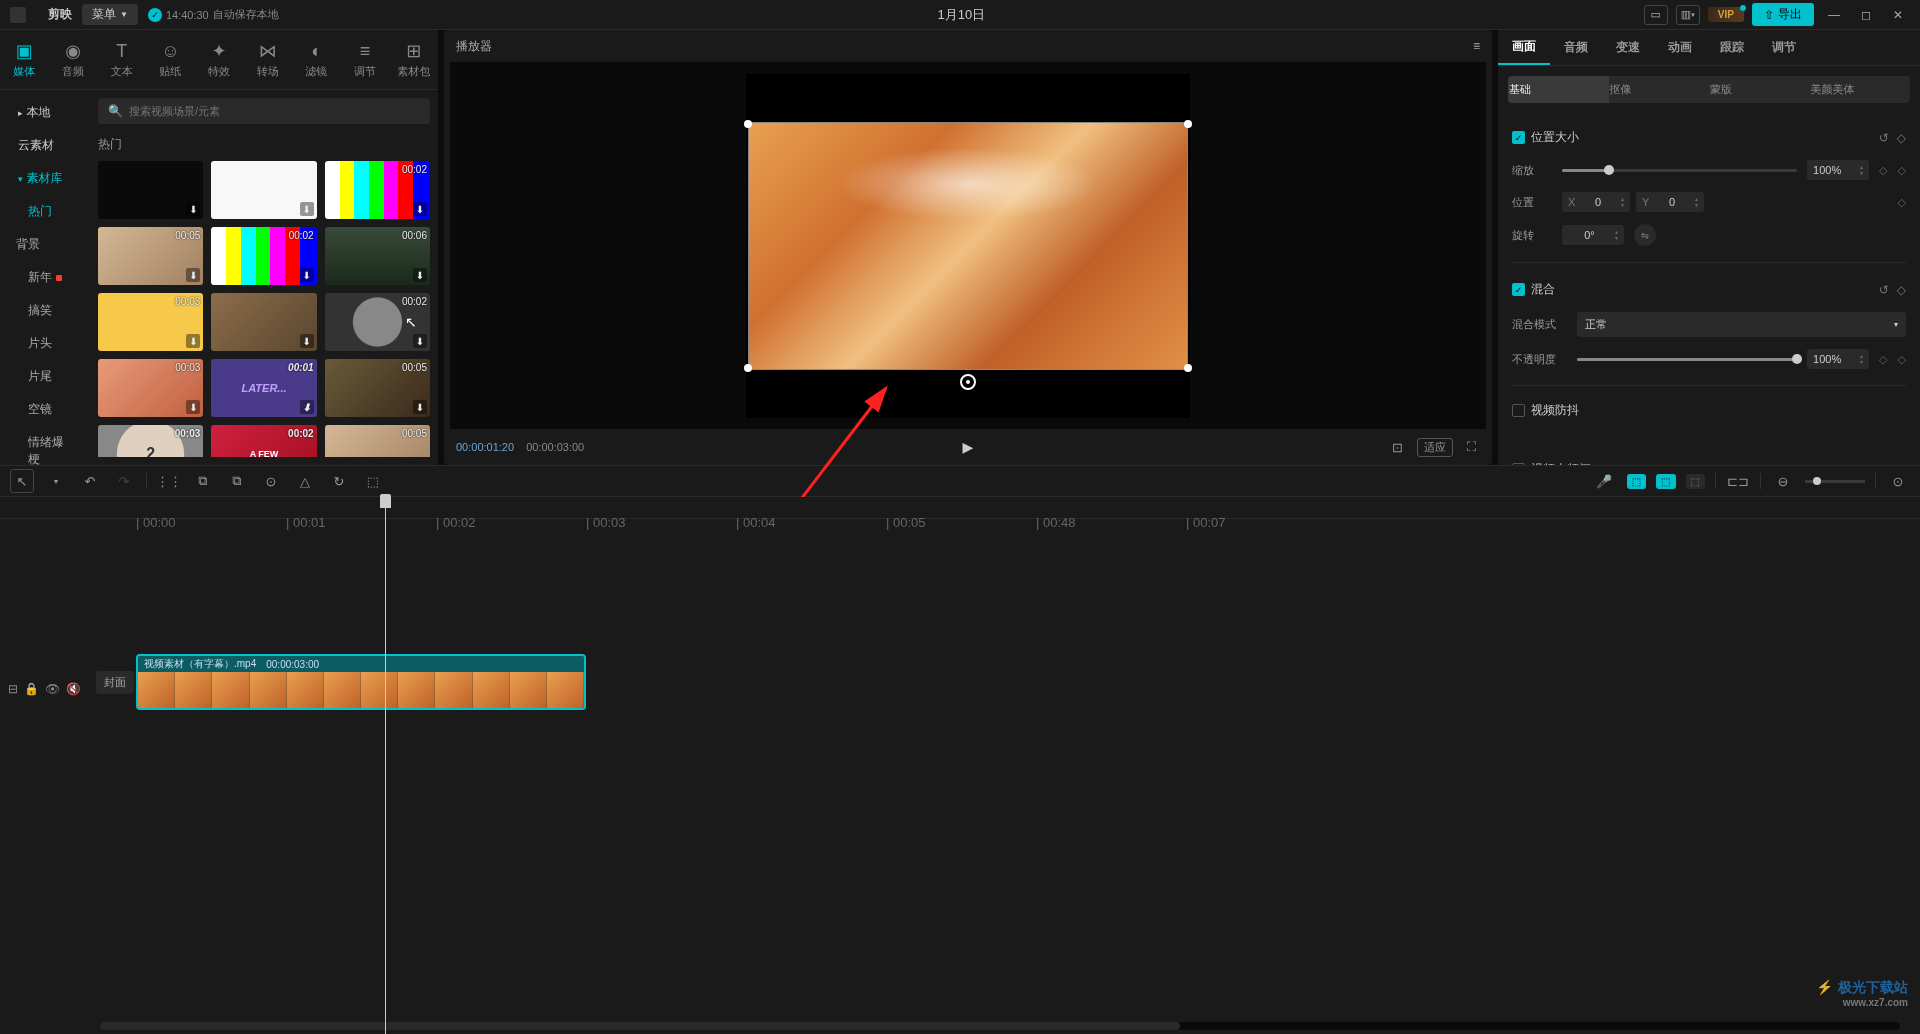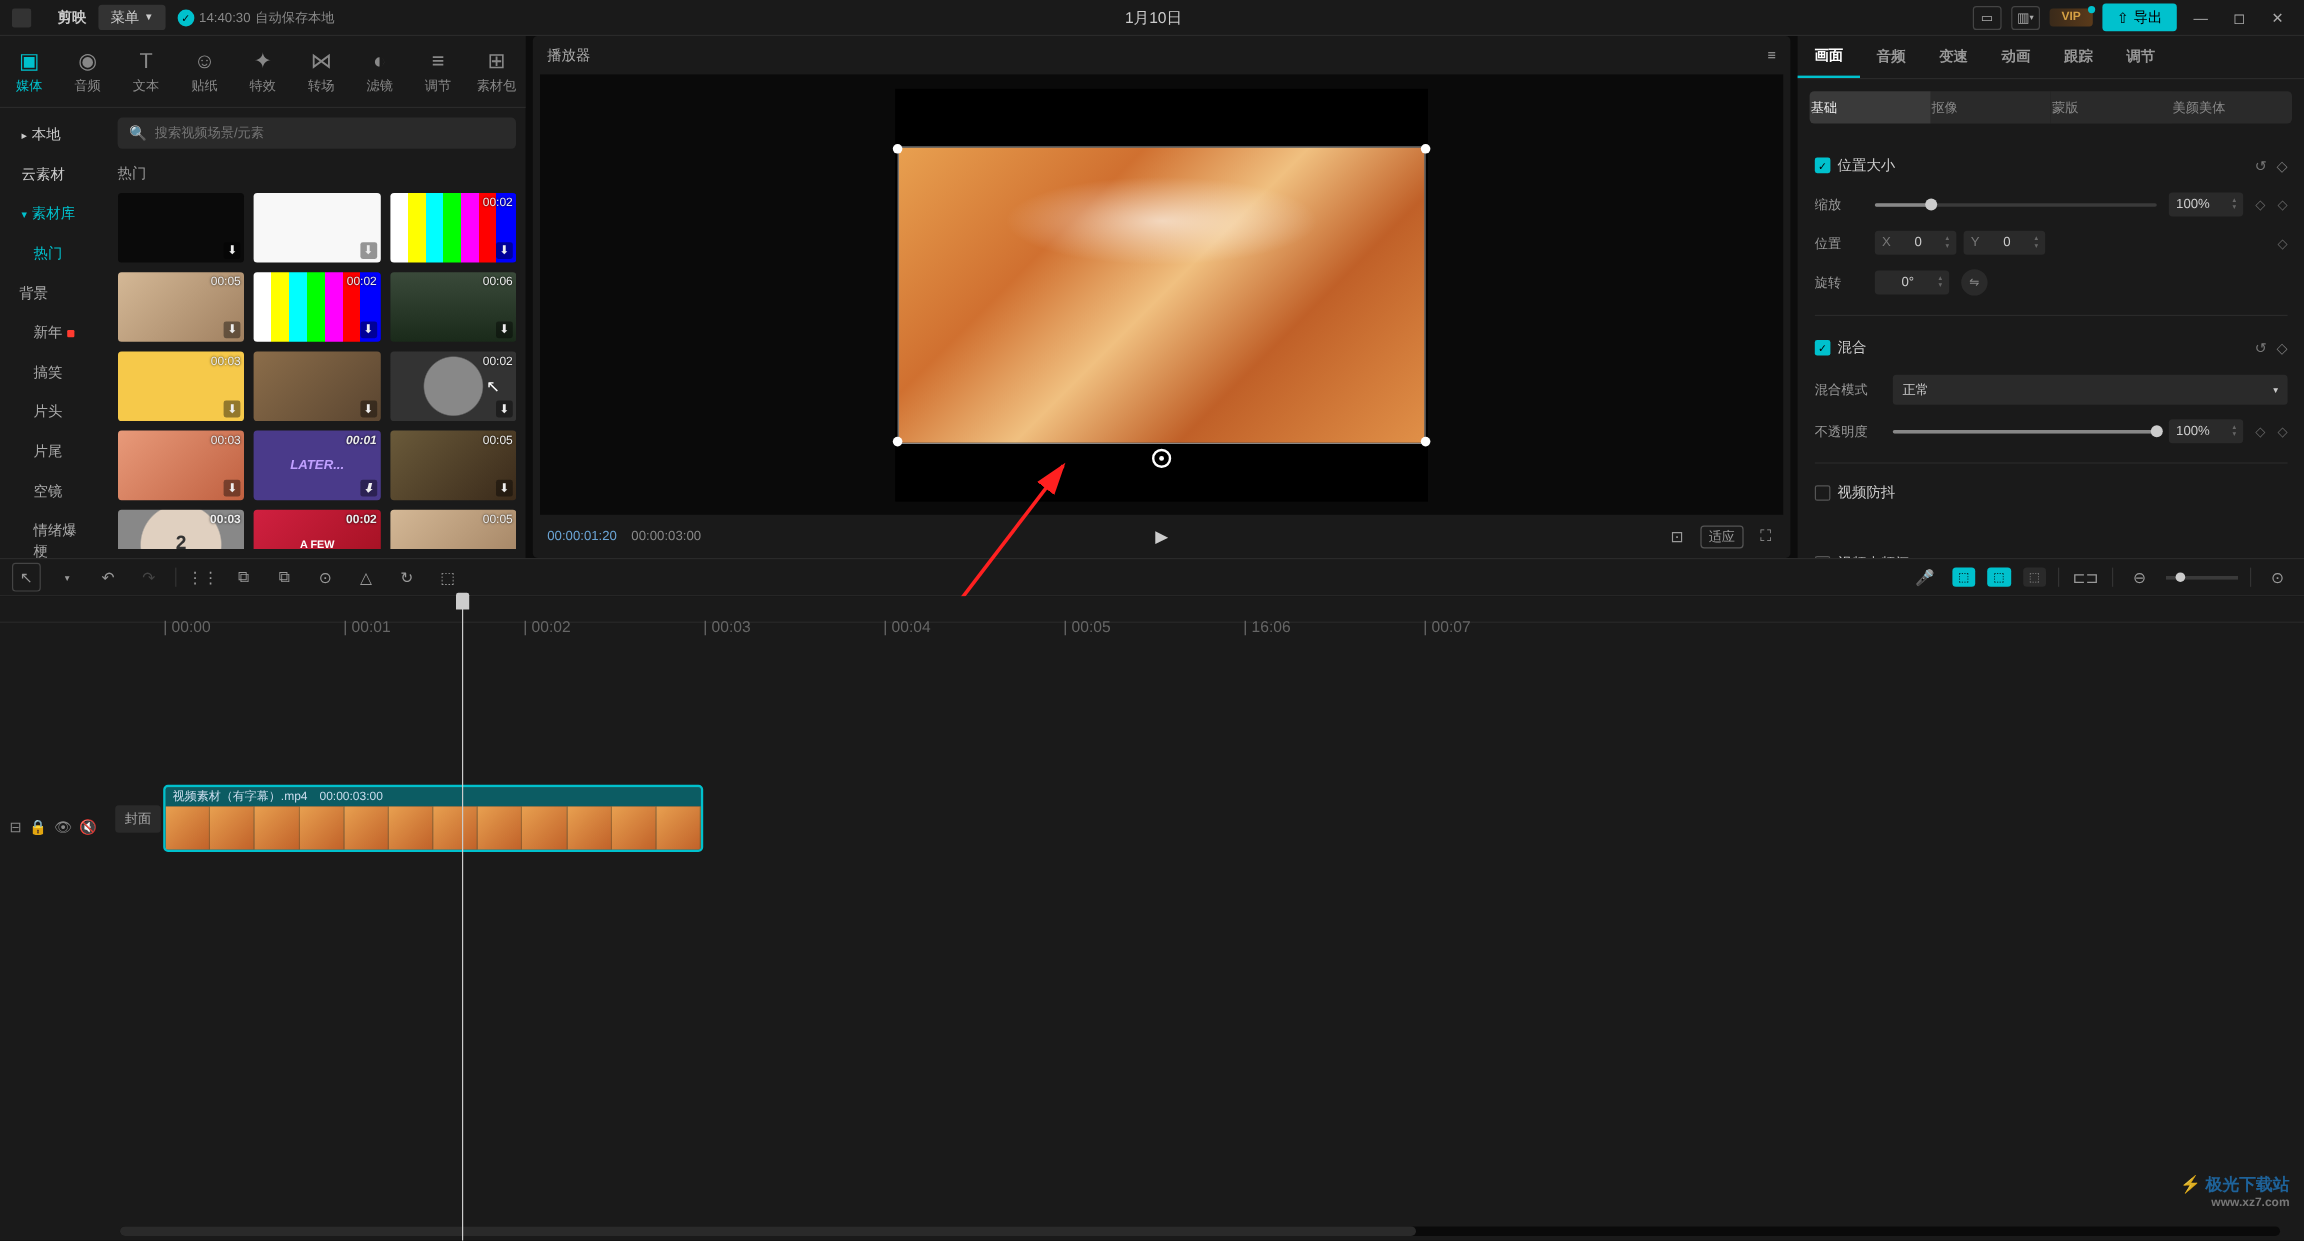--- a/index.html
+++ b/index.html
@@ -492,21 +492,21 @@
 </div>
 
 <div class="timeline">
   <div class="ruler" id="ruler">
       <div class="ruler-mark" style="left: 136px;">| 00:00</div>
       <div class="ruler-mark" style="left: 286px;">| 00:01</div>
       <div class="ruler-mark" style="left: 436px;">| 00:02</div>
       <div class="ruler-mark" style="left: 586px;">| 00:03</div>
       <div class="ruler-mark" style="left: 736px;">| 00:04</div>
       <div class="ruler-mark" style="left: 886px;">| 00:05</div>
-      <div class="ruler-mark" style="left: 1036px;">| 16:06</div>
+      <div class="ruler-mark" style="left: 1036px;">| 00:48</div>
       <div class="ruler-mark" style="left: 1186px;">| 00:07</div>
     </div>
   <div class="playhead" style="left:385px">
     <div class="playhead-handle"></div>
   </div>
   <div class="track-area">
     <div class="track-controls">
       <span class="tc-btn">⊟</span>
       <span class="tc-btn">🔒</span>
       <span class="tc-btn">👁</span>

